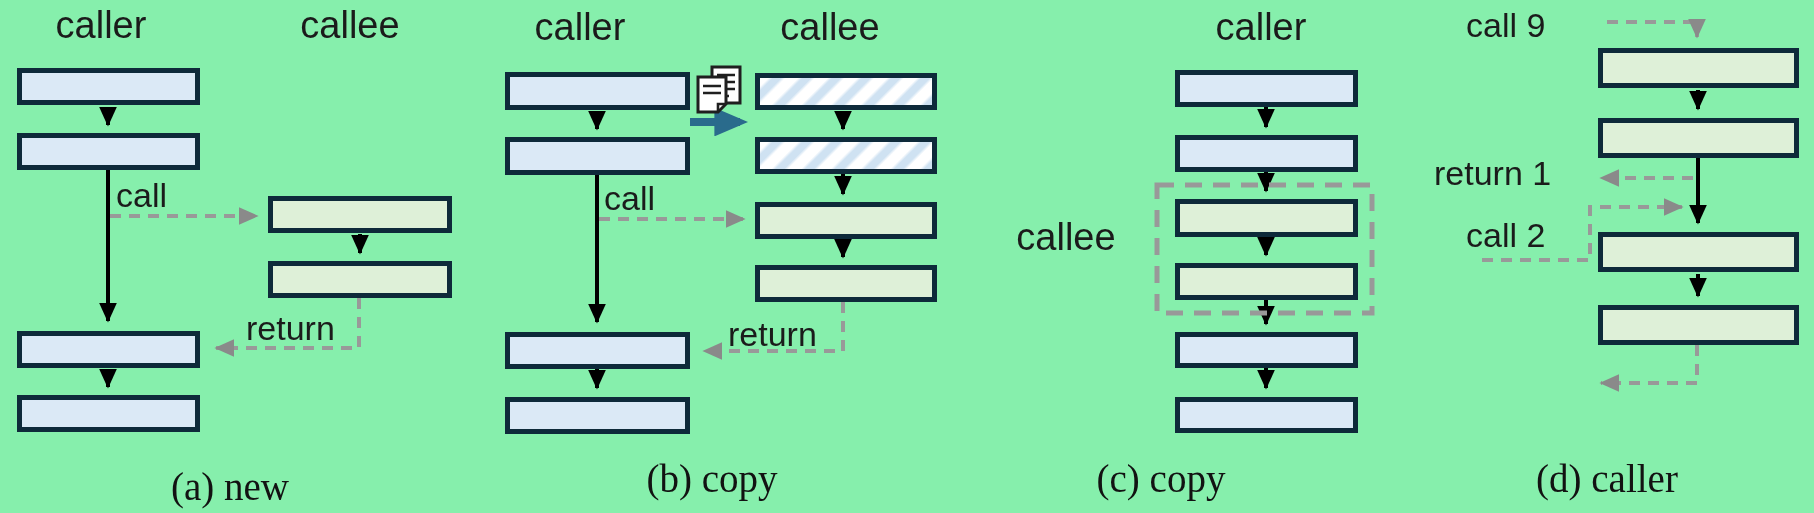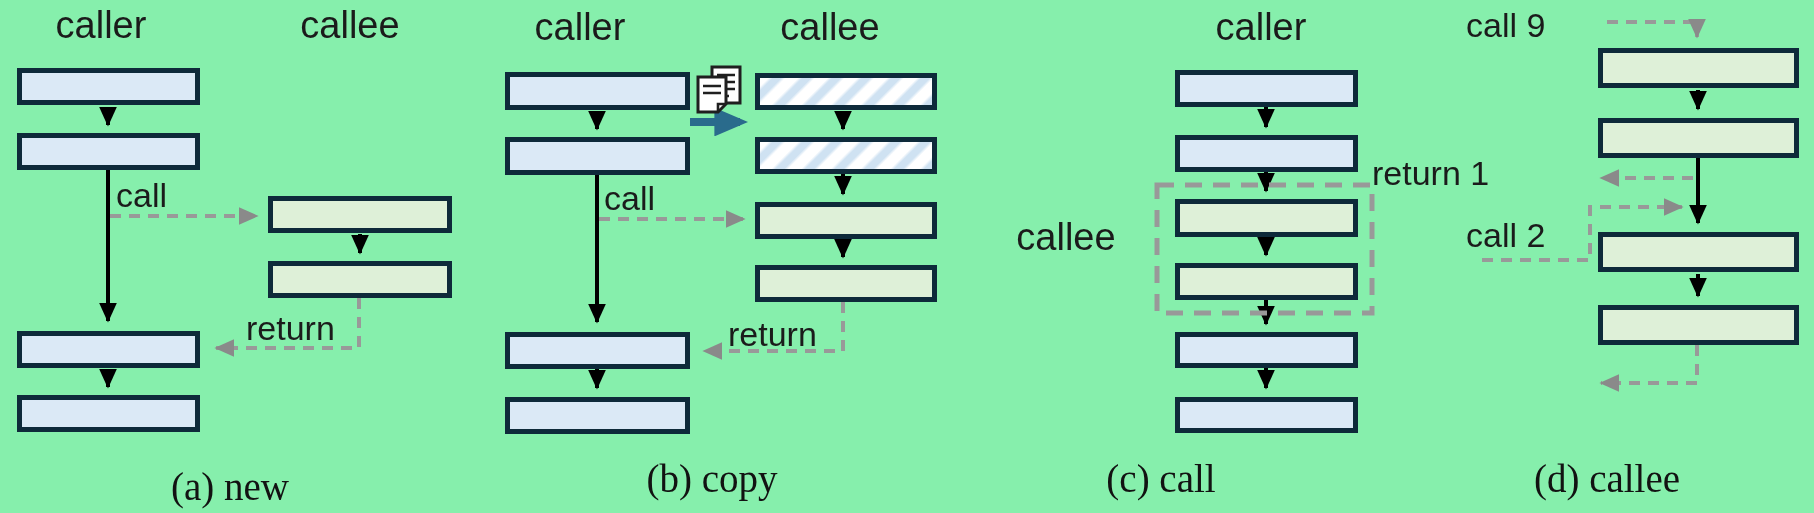--- a/index.html
+++ b/index.html
@@ -88,32 +88,32 @@
 
   <div class="box blue" style="left:1175px;top:70px;width:183px;height:37px;"></div>
   <div class="box blue" style="left:1175px;top:135px;width:183px;height:37px;"></div>
   <div class="box green" style="left:1175px;top:199px;width:183px;height:38px;"></div>
   <div class="box green" style="left:1175px;top:263px;width:183px;height:37px;"></div>
   <div class="box blue" style="left:1175px;top:332px;width:183px;height:36px;"></div>
   <div class="box blue" style="left:1175px;top:397px;width:183px;height:36px;"></div>
 
   <div class="hdr" style="left:1066px;top:216px;font-size:38px;">callee</div>
 
-  <div class="caption" style="left:1161px;top:456px;">(c) call</div>
+  <div class="caption" style="left:1161px;top:456px;">(c) copy</div>
 
   <div class="box green" style="left:1598px;top:48px;width:201px;height:40px;"></div>
   <div class="box green" style="left:1598px;top:118px;width:201px;height:40px;"></div>
   <div class="box green" style="left:1598px;top:232px;width:201px;height:40px;"></div>
   <div class="box green" style="left:1598px;top:305px;width:201px;height:40px;"></div>
 
   <div class="lbl" style="left:1466px;top:6px;">call 9</div>
-  <div class="lbl" style="left:1372px;top:154px;">return 1</div>
+  <div class="lbl" style="left:1434px;top:154px;">return 1</div>
   <div class="lbl" style="left:1466px;top:216px;">call 2</div>
 
-  <div class="caption" style="left:1607px;top:456px;">(d) callee</div>
+  <div class="caption" style="left:1607px;top:456px;">(d) caller</div>
 
   <svg class="overlay" width="1814" height="513" viewBox="0 0 1814 513">
     <defs>
       <marker id="mBlack" markerWidth="6" markerHeight="5" refX="4.6" refY="2.25" orient="auto" markerUnits="strokeWidth">
         <path d="M0,0 L5,2.25 L0,4.5 Z" fill="#000000"></path>
       </marker>
       <marker id="mGray" markerWidth="6" markerHeight="5" refX="4.6" refY="2.25" orient="auto" markerUnits="strokeWidth">
         <path d="M0,0 L5,2.25 L0,4.5 Z" fill="#8a8a8a"></path>
       </marker>
       <marker id="mTeal" markerWidth="4.2" markerHeight="3.6" refX="3.2" refY="1.8" orient="auto" markerUnits="strokeWidth">

